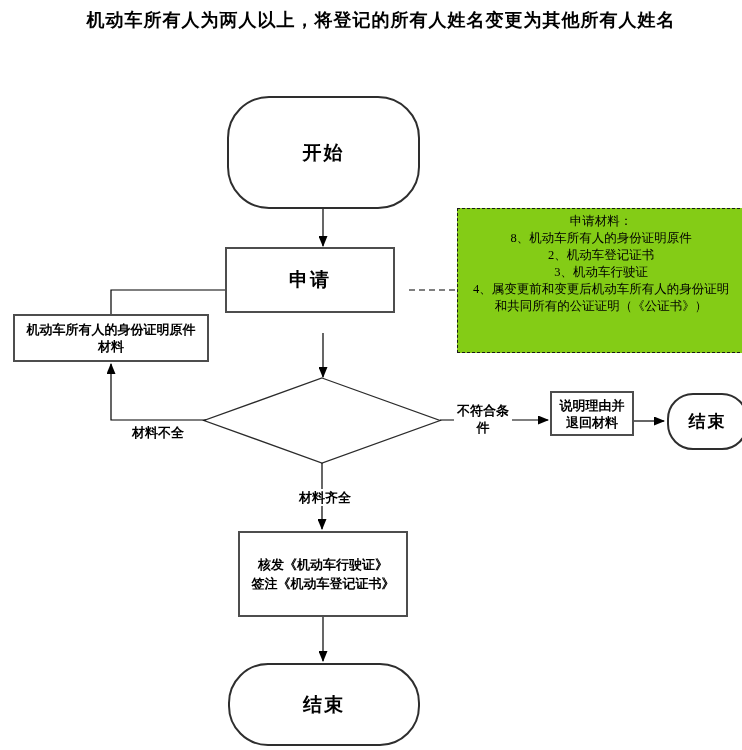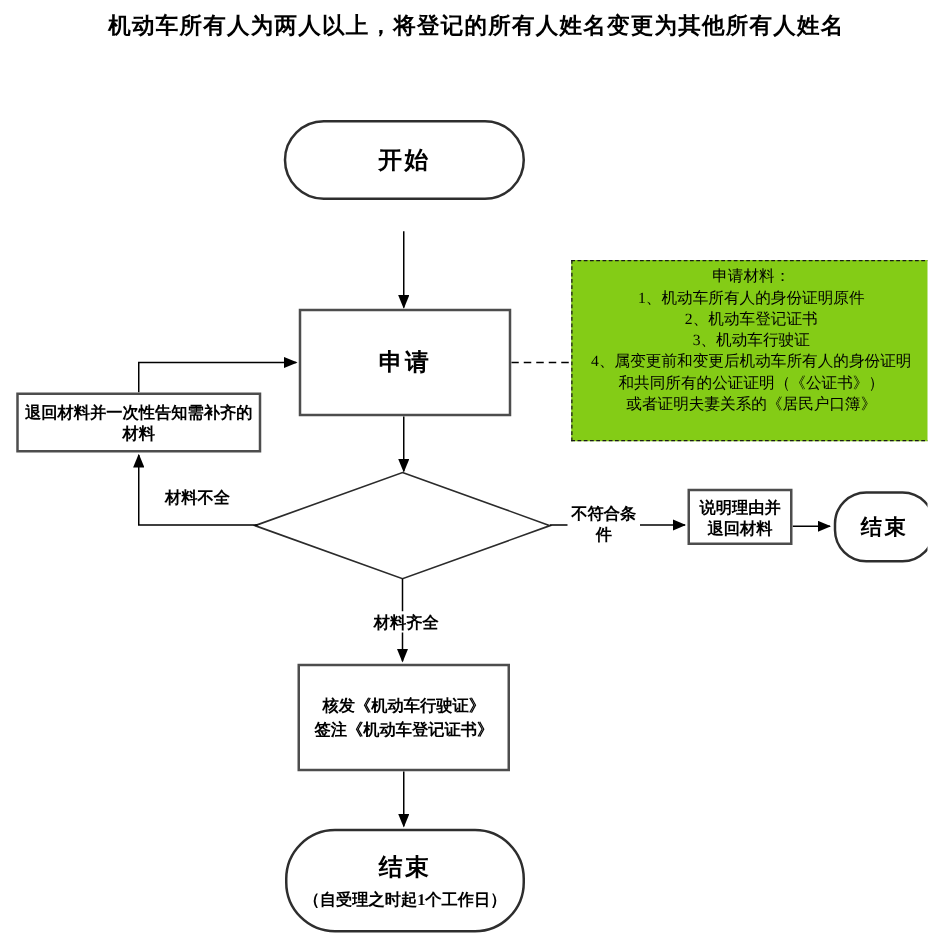--- a/index.html
+++ b/index.html
@@ -60,60 +60,58 @@
     <line x1="313" y1="333" x2="313" y2="377" stroke="#000" stroke-width="1.2" marker-end="url(#arr)"></line>
     <polyline points="196,420 101,420 101,364" fill="none" stroke="#000" stroke-width="1.2" marker-end="url(#arr)"></polyline>
     <polyline points="101,314 101,290 227,290" fill="none" stroke="#000" stroke-width="1.2" marker-end="url(#arr)"></polyline>
     <line x1="430" y1="420" x2="538" y2="420" stroke="#000" stroke-width="1.2" marker-end="url(#arr)"></line>
     <line x1="624" y1="421" x2="654" y2="421" stroke="#000" stroke-width="1.2" marker-end="url(#arr)"></line>
     <line x1="312" y1="463" x2="312" y2="529" stroke="#000" stroke-width="1.2" marker-end="url(#arr)"></line>
     <line x1="313" y1="617" x2="313" y2="661" stroke="#000" stroke-width="1.2" marker-end="url(#arr)"></line>
     <line x1="399" y1="290" x2="447" y2="290" stroke="#000" stroke-width="1.2" stroke-dasharray="6,4"></line>
   </svg>
 
-  <div class="node stadium big-label" style="left:217px;top:96px;width:193px;height:64px;border-radius:42px;">
+  <div class="node stadium big-label" style="left:217px;top:96px;width:193px;height:113px;border-radius:42px;">
     <span>开始</span>
   </div>
 
-  <div class="node rect big-label" style="left:229px;top:247px;width:170px;height:86px;justify-content:center;">
+  <div class="node rect big-label" style="left:215px;top:247px;width:170px;height:66px;justify-content:center;">
     <span>申请</span>
   </div>
 
   <div id="note-box">
     <div class="note-line">申请材料：</div>
-    <div class="note-line">1、机动车所有人的身份证明原件</div>
+    <div class="note-line">8、机动车所有人的身份证明原件</div>
     <div class="note-line">2、机动车登记证书</div>
     <div class="note-line">3、机动车行驶证</div>
     <div class="note-line">4、属变更前和变更后机动车所有人的身份证明</div>
     <div class="note-line">和共同所有的公证证明（《公证书》）</div>
-    <div class="note-line">或者证明夫妻关系的《居民户口簿》</div>
   </div>
 
   <div class="node rect mid-label" style="left:3px;top:314px;width:196px;height:48px;">
-    <div>退回材料并一次性告知需补齐的</div>
+    <div>机动车所有人的身份证明原件</div>
     <div>材料</div>
   </div>
 
 
   <div class="node rect mid-label" style="left:540px;top:391px;width:84px;height:45px;">
     <div>说明理由并</div>
     <div>退回材料</div>
   </div>
 
   <div class="node stadium" style="left:657px;top:393px;width:81px;height:57px;border-radius:26px;font-size:17px;letter-spacing:2px;">
     <span>结束</span>
   </div>
 
   <div class="node rect mid-label" style="left:228px;top:531px;width:170px;height:86px;line-height:19px;">
     <div>核发《机动车行驶证》</div>
     <div>签注《机动车登记证书》</div>
   </div>
 
   <div class="node stadium" style="left:218px;top:663px;width:192px;height:83px;border-radius:40px;font-size:19px;letter-spacing:2px;">
     <span>结束</span>
-    <span class="sub-label">（自受理之时起1个工作日）</span>
   </div>
 
-  <div class="edge-label" style="left:116px;top:389px;width:64px;">材料不全</div>
+  <div class="edge-label" style="left:116px;top:424px;width:64px;">材料不全</div>
   <div class="edge-label" style="left:444px;top:402px;width:58px;">不符合条件</div>
   <div class="edge-label" style="left:287px;top:489px;width:56px;">材料齐全</div>
 
 </div>
 
 </body></html>

